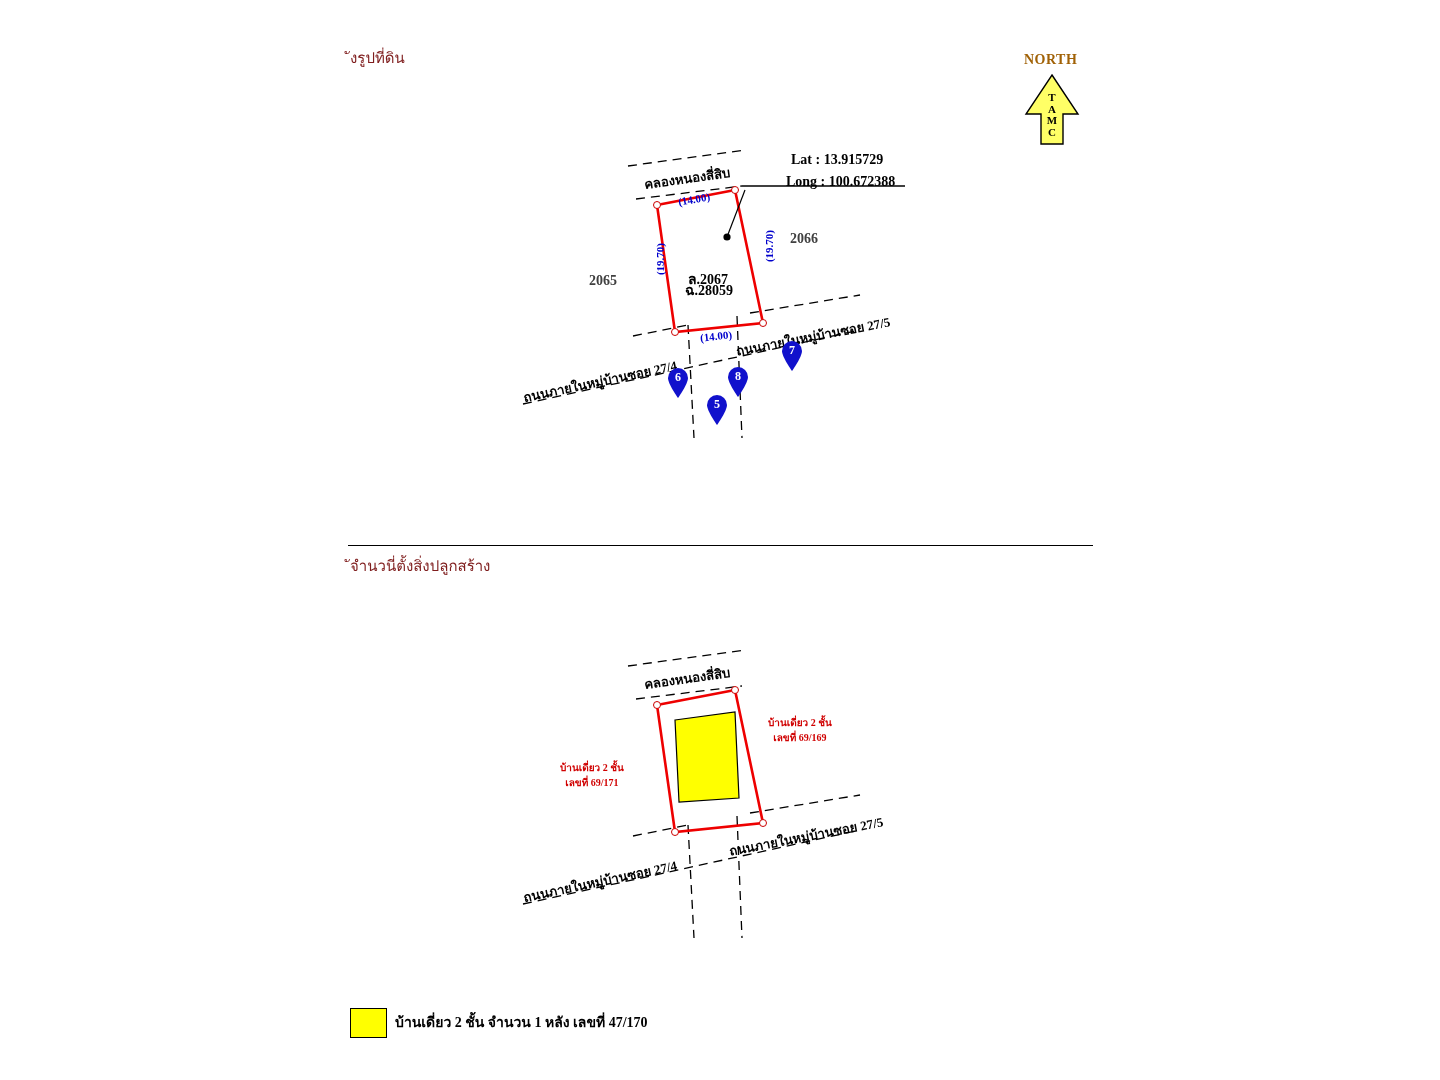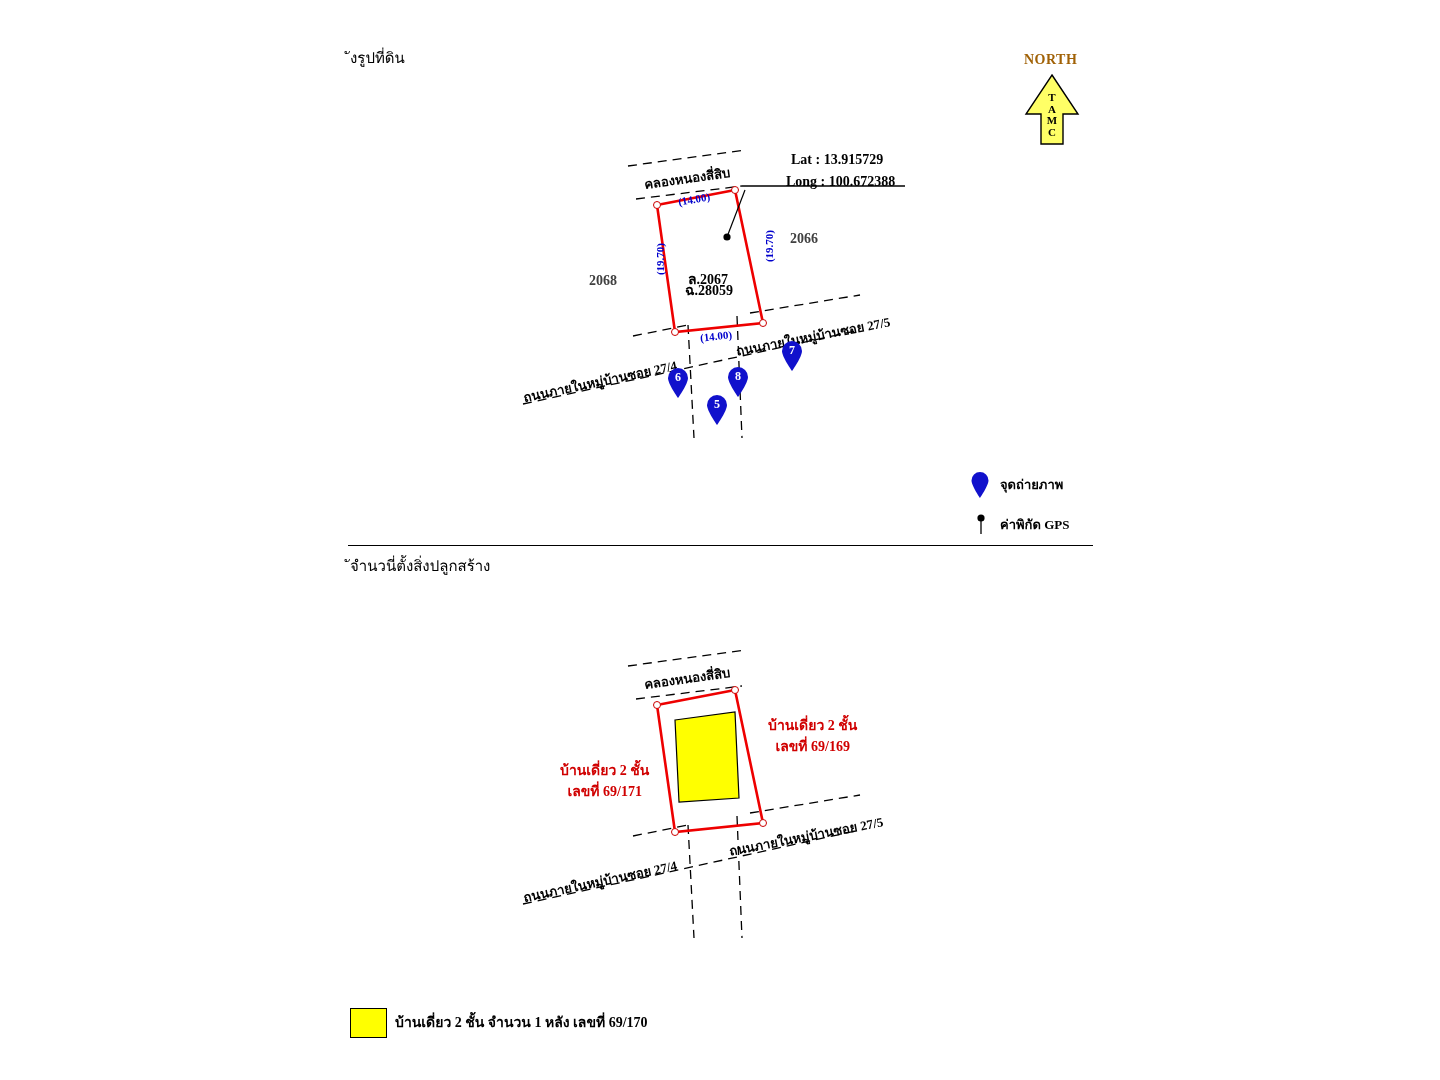--- a/index.html
+++ b/index.html
@@ -18,21 +18,21 @@
     overflow: hidden;
   }
   .abs { position: absolute; }
   .txt {
     font-family: "Liberation Serif", serif;
     white-space: nowrap;
     line-height: 1.1;
   }
   .section-label {
     font-size: 15px;
-    color: #000000;
+    color: #7f1d1d;
     font-weight: normal;
   }
   .coord {
     font-size: 14px;
     font-weight: bold;
     color: #000;
   }
   .parcel-id {
     font-size: 14px;
     font-weight: bold;
@@ -52,21 +52,21 @@
     font-size: 13px;
     font-weight: bold;
     color: #000;
   }
   .legend-txt {
     font-size: 13px;
     font-weight: bold;
     color: #000;
   }
   .house-txt {
-    font-size: 14px;
+    font-size: 10px;
     font-weight: bold;
     color: #d00000;
     text-align: center;
     line-height: 1.5;
   }
   .north-txt {
     font-size: 14px;
     font-weight: bold;
     color: #a16207;
     letter-spacing: 0.5px;
@@ -153,21 +153,21 @@
     <div class="vertex" style="left:731px; top:186px;"></div>
     <div class="vertex" style="left:759px; top:319px;"></div>
     <div class="vertex" style="left:671px; top:328px;"></div>
 
     <div class="abs txt coord" style="left:791px; top:152px;">Lat : 13.915729</div>
     <div class="abs txt coord" style="left:786px; top:174px;">Long : 100.672388</div>
 
     <div class="abs txt parcel-id" style="left:685px; top:243px;margin-top:40px;">ฉ.28059</div>
     <div class="abs txt parcel-id" style="left:688px; top:272px;font-family:Liberation Serif, serif;">ล.2067</div>
 
-    <div class="abs txt neighbor" style="left:589px; top:273px;">2068</div>
+    <div class="abs txt neighbor" style="left:589px; top:273px;">2065</div>
     <div class="abs txt neighbor" style="left:790px; top:231px;">2066</div>
 
     <div class="abs txt dim" style="left:678px; top:193px; transform:rotate(-10deg);">(14.00)</div>
     <div class="abs txt dim" style="left:700px; top:330px; transform:rotate(-6deg);">(14.00)</div>
     <div class="abs txt dim" style="left:644px; top:253px; transform:rotate(-90deg);">(19.70)</div>
     <div class="abs txt dim" style="left:753px; top:240px; transform:rotate(-90deg);">(19.70)</div>
 
     <div class="abs txt road" style="left:644px; top:172px; transform:rotate(-8deg);">คลองหนองสี่สิบ</div>
 
     <div class="abs txt road" style="left:522px; top:375px; transform:rotate(-12deg);">ถนนภายในหมู่บ้านซอย 27/4</div>
@@ -192,36 +192,20 @@
       <span class="pin-num">8</span>
     </div>
     <div class="abs" style="left:780px; top:341px; width:24px; height:30px;">
       <svg width="24" height="30" style="position:absolute;left:0;top:0;">
         <path d="M12 30 C12 30 2 16 2 10 A10 10 0 0 1 22 10 C22 16 12 30 12 30 Z" fill="#1111cc"></path>
       </svg>
       <span class="pin-num">7</span>
     </div>
   </div>
 
-  <div class="abs" style="left:970px; top:470px; width:300px; height:70px;">
-    <div class="abs" style="left:0px; top:2px; width:20px; height:26px;">
-      <svg width="20" height="26">
-        <path d="M10 26 C10 26 1.5 13.5 1.5 8.5 A8.5 8.5 0 0 1 18.5 8.5 C18.5 13.5 10 26 10 26 Z" fill="#1111cc"></path>
-      </svg>
-    </div>
-    <div class="abs txt legend-txt" style="left:30px; top:8px;">จุดถ่ายภาพ</div>
-
-    <div class="abs" style="left:3px; top:42px; width:16px; height:24px;">
-      <svg width="16" height="24">
-        <circle cx="8" cy="6" r="3.6" fill="#000000"></circle>
-        <line x1="8" y1="9" x2="8" y2="22" stroke="#000000" stroke-width="1.3"></line>
-      </svg>
-    </div>
-    <div class="abs txt legend-txt" style="left:30px; top:48px;">ค่าพิกัด GPS</div>
-  </div>
 
   <div class="divider" style="left:348px; top:545px; width:745px;"></div>
 
   <div class="abs txt section-label" style="left:350px; top:558px;">ัจำนวนี่ตั้งสิ่งปลูกสร้าง</div>
 
   <div class="abs" style="left:0px; top:600px; width:1440px; height:380px;">
 
     <svg width="1440" height="380" style="position:absolute; left:0; top:0;">
 
       <line x1="628" y1="66" x2="745" y2="50" stroke="#000" stroke-width="1.3" stroke-dasharray="9,6"></line>
@@ -253,16 +237,16 @@
       <div>เลขที่ 69/169</div>
     </div>
     <div class="abs txt house-txt" style="left:560px; top:160px;">
       <div>บ้านเดี่ยว 2 ชั้น</div>
       <div>เลขที่ 69/171</div>
     </div>
   </div>
 
   <div class="abs" style="left:350px; top:1008px; width:700px; height:34px;">
     <div class="legend-swatch" style="left:0px; top:0px; width:35px; height:28px;"></div>
-    <div class="abs txt legend-txt" style="left:45px; top:7px; font-size:14px;">บ้านเดี่ยว 2 ชั้น จำนวน 1 หลัง เลขที่ 69/170</div>
+    <div class="abs txt legend-txt" style="left:45px; top:7px; font-size:14px;">บ้านเดี่ยว 2 ชั้น จำนวน 1 หลัง เลขที่ 47/170</div>
   </div>
 
 </div>
 
 </body></html>

